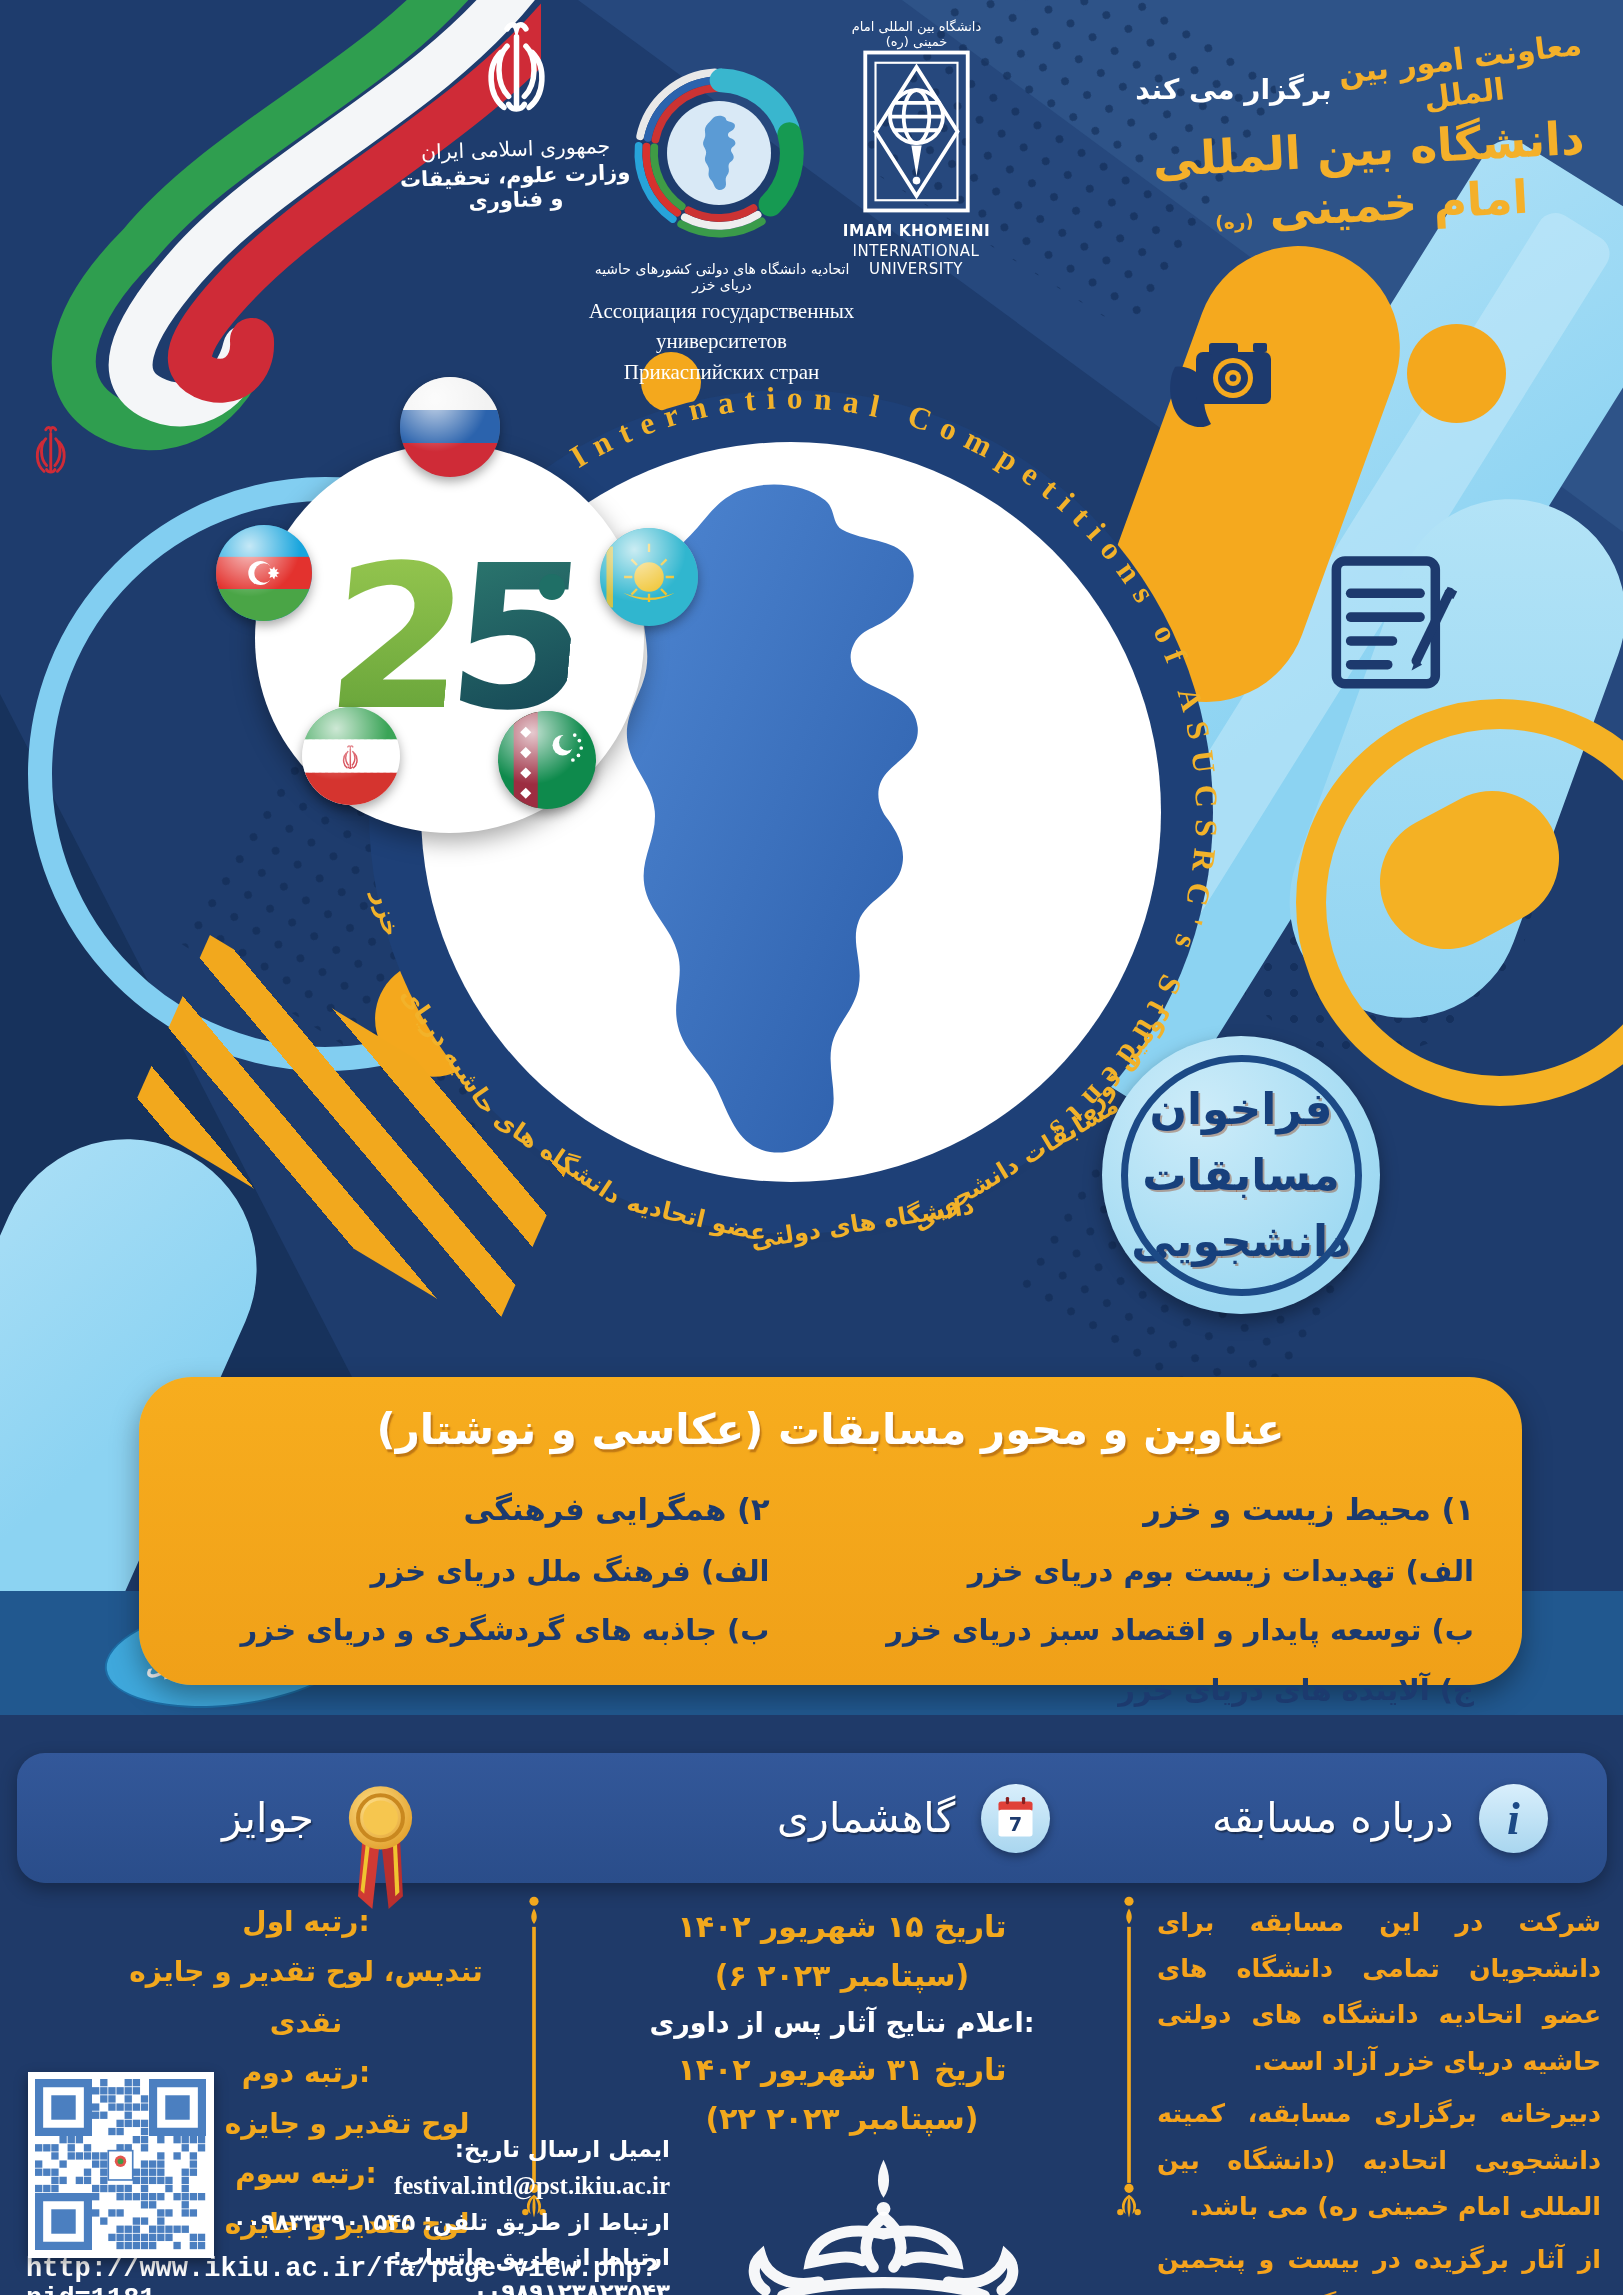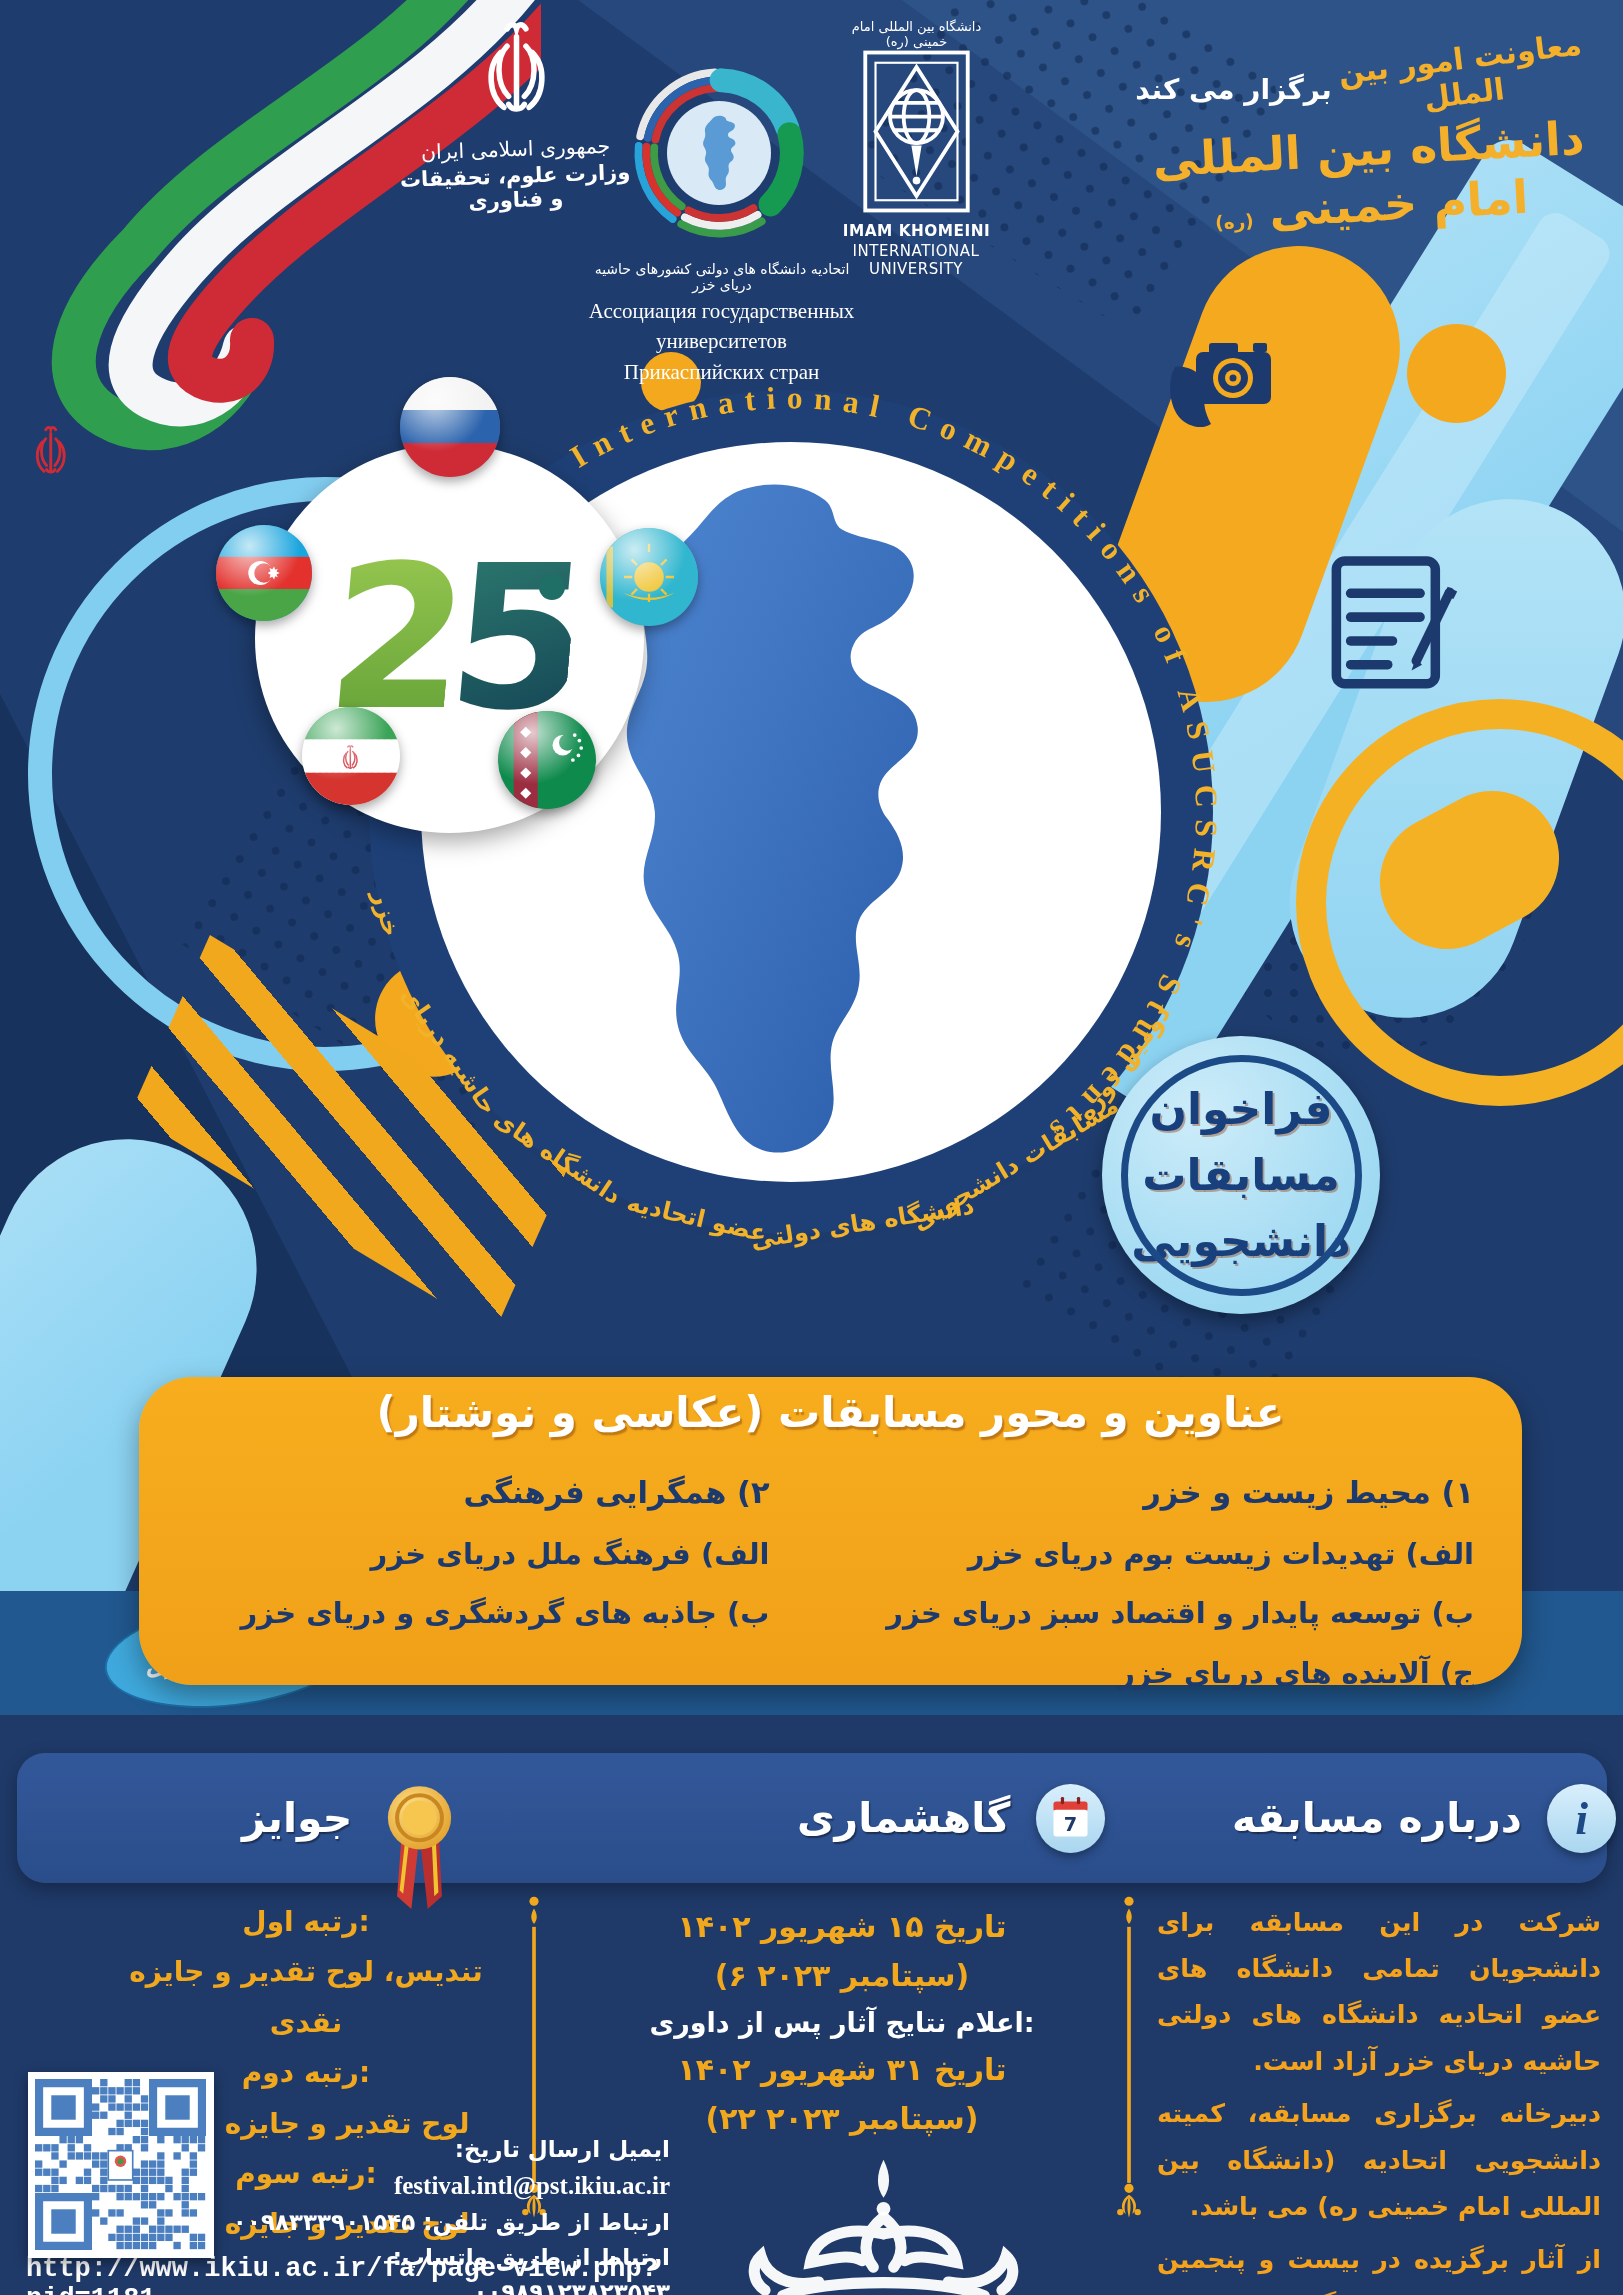--- a/index.html
+++ b/index.html
@@ -36,32 +36,32 @@
           font-size:24px;white-space:nowrap;}
   .call{width:278px;height:278px;border-radius:50%;
         background:radial-gradient(circle at 35% 28%,#cdecf9,#9ed9f2 72%);
         box-shadow:0 7.4px 18.5px rgba(0,0,0,.35);display:flex;align-items:center;justify-content:center;}
   .call:before{content:"";position:absolute;inset:18.5px;border:7.4px solid #1c4a86;border-radius:50%;}
   .call .t{font-size:44px;font-weight:bold;color:#17407c;line-height:1.5;text-align:center;
            text-shadow:1.9px 2.3px 0 rgba(150,75,40,.45);}
   
   .topics{background:linear-gradient(180deg,#f7ad1e,#f0a018);border-radius:53px;
           box-shadow:0 11.6px 28px rgba(0,0,0,.35);direction:rtl;}
-  .topics .title{color:#fff;font-weight:bold;font-size:42px;text-align:center;margin-top:11px;
+  .topics .title{color:#fff;font-weight:bold;font-size:42px;text-align:center;margin-top:28px;
           text-shadow:1.9px 2.8px 1.4px rgba(140,70,10,.5);}
   .topics .cols{display:flex;margin-top:25.4px;}
   .topics .col{text-align:right;color:#1c3a6e;font-weight:bold;font-size:29px;line-height:2.05;}
   .topics .col .h{font-size:30.5px;}
   
   .bottom-bg{background:#1f3a69;}
   .midband{background:#21588f;}
   .bar{background:linear-gradient(180deg,#33589a,#2a4d8a);border-radius:28px;
        box-shadow:0 6.5px 16.7px rgba(0,0,0,.3);}
   .hdr{position:absolute;top:1753px;height:130px;display:flex;align-items:center;gap:25.4px;}
-  .hdr .lbl{color:#fff;font-weight:bold;font-size:41px;text-shadow:1.4px 2.3px 1.4px rgba(0,0,0,.4);margin-left:20px;}
+  .hdr .lbl{color:#fff;font-weight:normal;font-size:41px;text-shadow:1.4px 2.3px 1.4px rgba(0,0,0,.4);}
   .iconcirc{width:69px;height:69px;border-radius:50%;
             background:linear-gradient(180deg,#d9effc,#a9d6ef);
             display:flex;align-items:center;justify-content:center;
             box-shadow:0 3.7px 9.3px rgba(0,0,0,.35);}
   .about-col{width:444px;direction:rtl;text-align:justify;color:#f5a31d;font-weight:bold;
              font-size:25.4px;line-height:1.82;}
   .about-col p{margin:0 0 6.5px 0;}
   .tl-col{width:546px;text-align:center;font-weight:bold;}
   .tl-col .w{color:#fff;font-size:27px;margin:14px 0;}
   .tl-col .ylw{color:#f2a81d;font-size:30px;margin:14px 0;}

